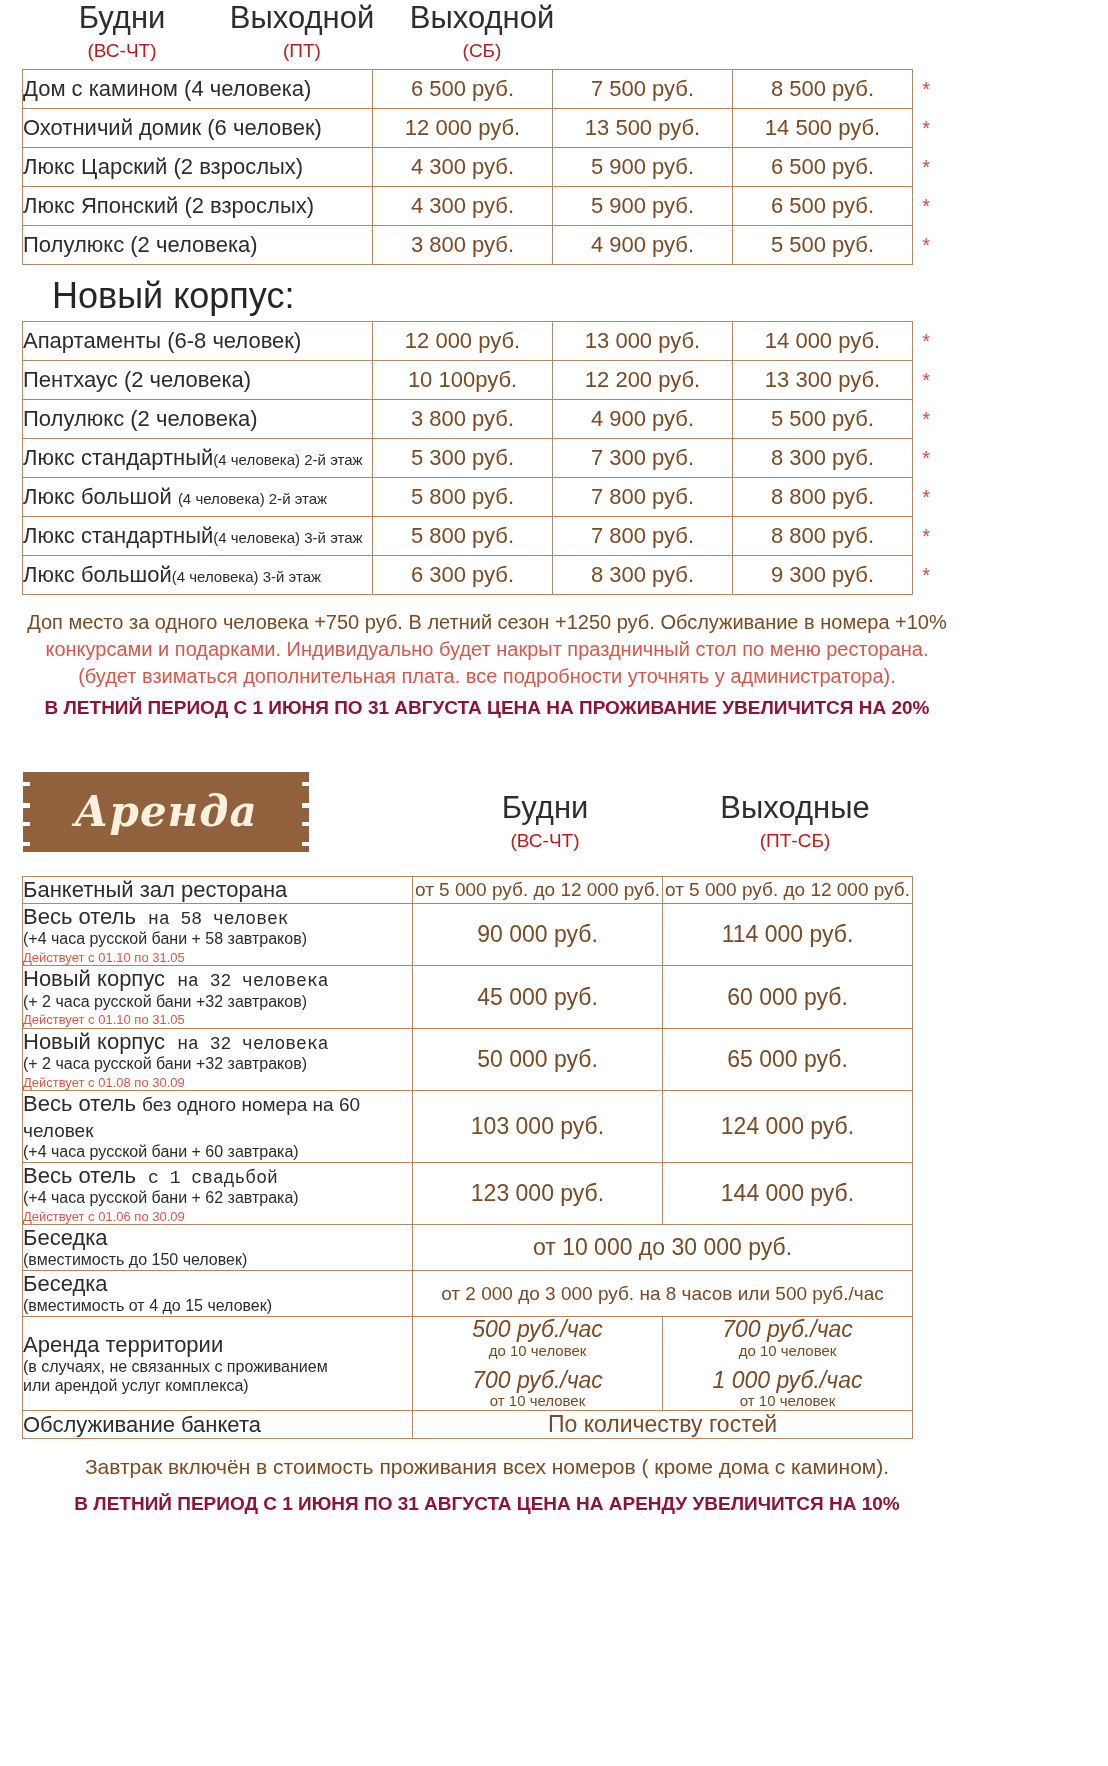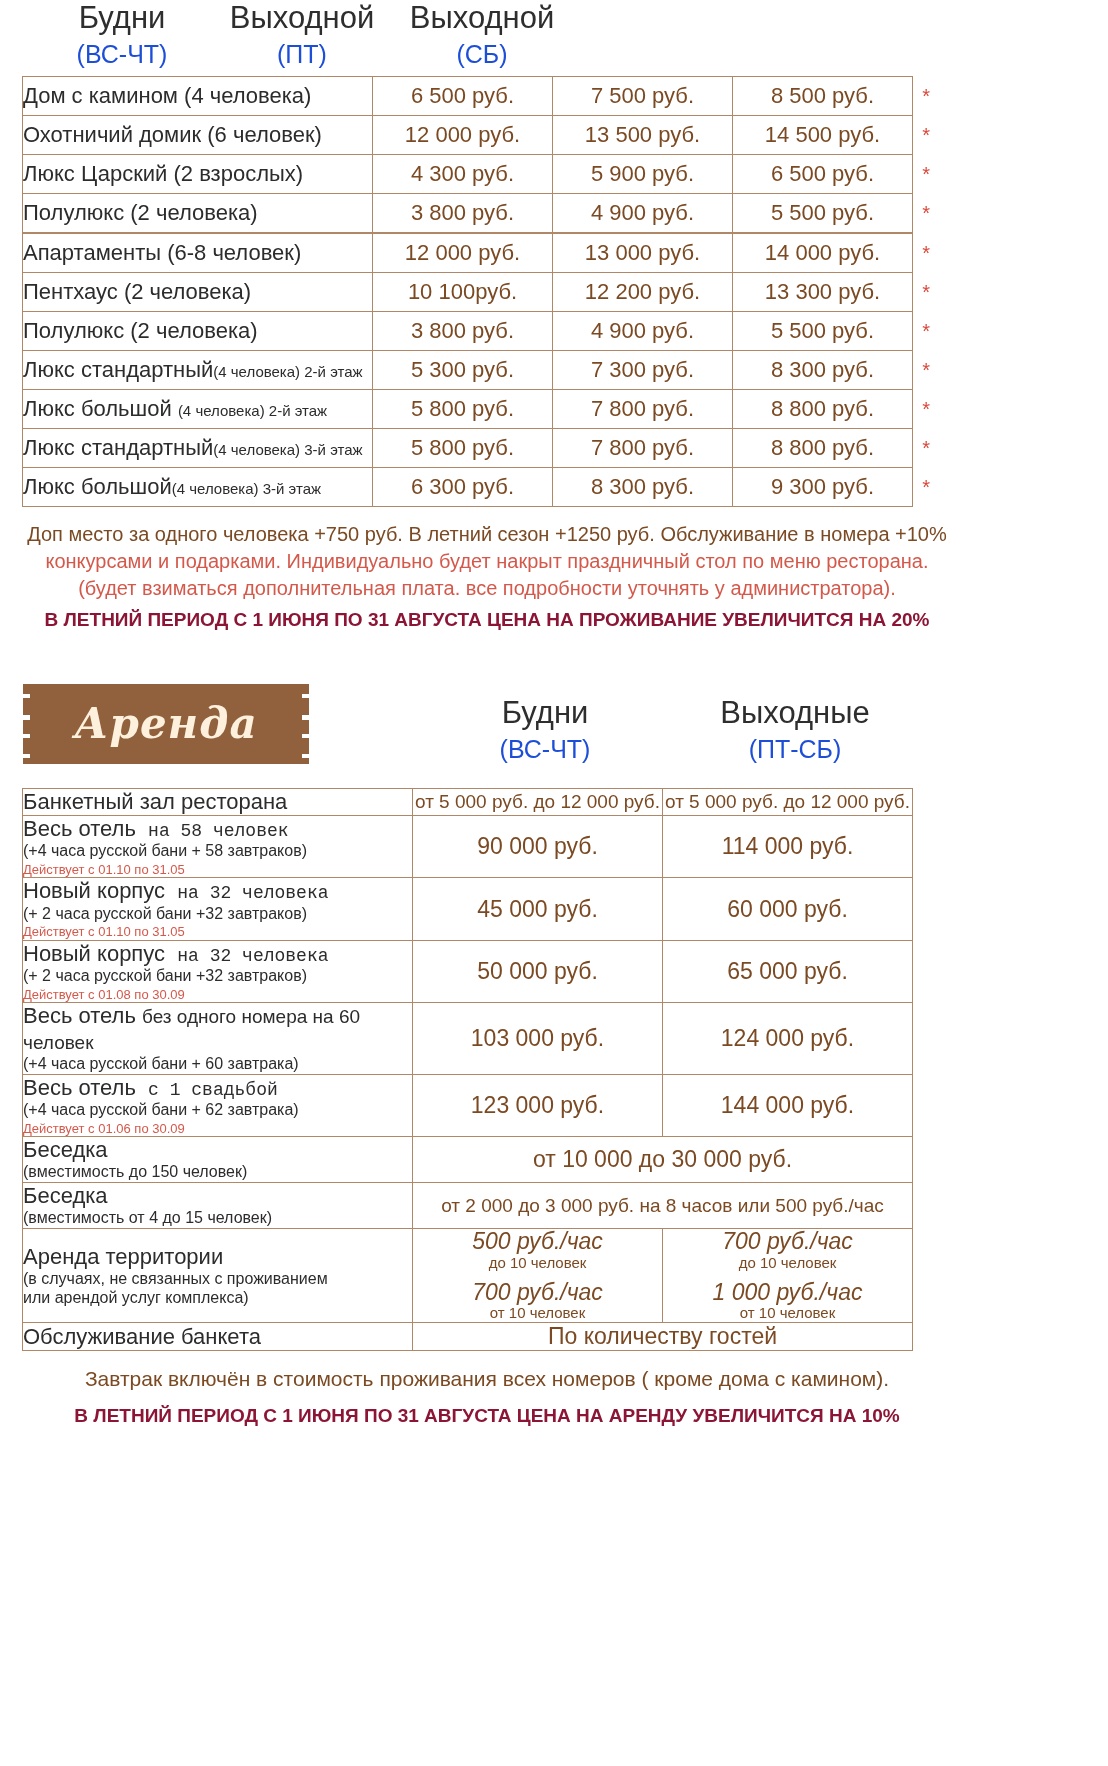--- a/index.html
+++ b/index.html
@@ -77,22 +77,22 @@
   .head-col {
     text-align: center;
     line-height: 1.16;
   }
   .head-main {
     font-size: 31px;
     color: #2e2e2e;
     font-weight: normal;
   }
   .head-sub {
-    font-size: 25px;
-    color: #1d4ed8;
+    font-size: 19px;
+    color: #b91c1c;
     margin-top: 4px;
   }
 
   
   table.price {
     border-collapse: collapse;
     width: 890px;
     table-layout: fixed;
     margin-top: 7px;
   }
@@ -277,28 +277,35 @@
         <td class="price-cell">13 500 руб.</td>
         <td class="price-cell"><span>14 500 руб.</span><span class="star">*</span></td>
       </tr>
       <tr>
         <td class="name-cell">Люкс Царский (2 взрослых)</td>
         <td class="price-cell">4 300 руб.</td>
         <td class="price-cell">5 900 руб.</td>
         <td class="price-cell"><span>6 500 руб.</span><span class="star">*</span></td>
       </tr>
       <tr>
+        <td class="name-cell">Люкс Японский (2 взрослых)</td>
+        <td class="price-cell">4 300 руб.</td>
+        <td class="price-cell">5 900 руб.</td>
+        <td class="price-cell"><span>6 500 руб.</span><span class="star">*</span></td>
+      </tr>
+      <tr>
         <td class="name-cell">Полулюкс (2 человека)</td>
         <td class="price-cell">3 800 руб.</td>
         <td class="price-cell">4 900 руб.</td>
         <td class="price-cell"><span>5 500 руб.</span><span class="star">*</span></td>
       </tr>
     </tbody>
   </table>
 
+  <div class="section-heading">Новый корпус:</div>
 
   <table class="price" style="margin-top:0">
     <colgroup>
         <col class="c-name">
         <col class="c-p">
         <col class="c-p">
         <col class="c-p">
       </colgroup>
     <tbody>
       <tr>

